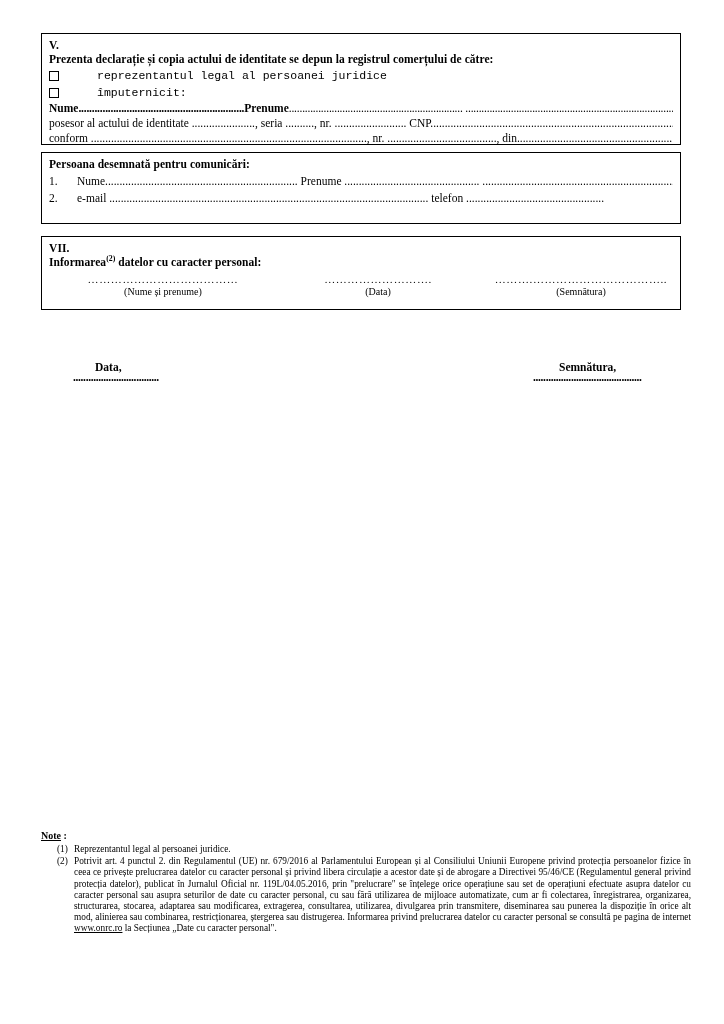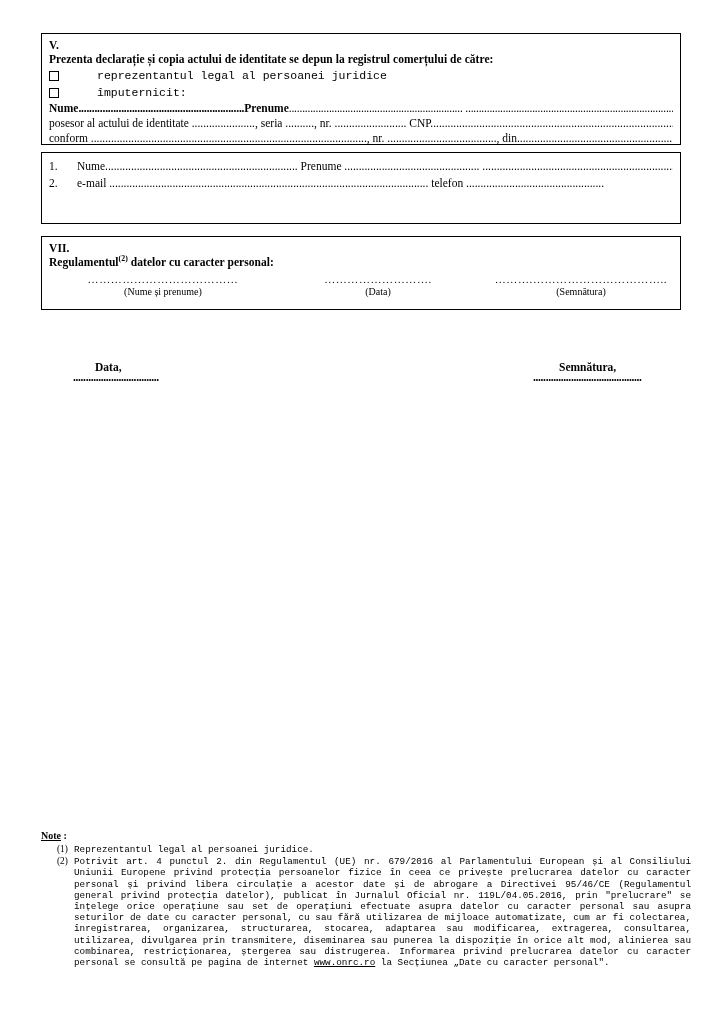--- a/index.html
+++ b/index.html
@@ -163,21 +163,20 @@
     margin-top: 1px;
     padding-left: 16px;
   }
   .note-marker {
     flex: 0 0 auto;
     width: 17px;
   }
   .note-body {
     flex: 1 1 auto;
     text-align: justify;
-    font-family: Liberation Mono, monospace;
   }
   .note-body u { text-decoration: underline; }
   sup { font-size: 0.68em; vertical-align: super; line-height: 0; }
 </style>
 </head>
 <body>
 
 <div class="page">
 
   <div class="sec-box" style="left:41px; top:33px; width:640px; height:112px;">
@@ -200,38 +199,39 @@
       </div>
 
       <div class="line">posesor al actului de identitate ......................, seria .........., nr. ......................... CNP................................................................................................,</div>
 
       <div class="line">conform ................................................................................................, nr. ......................................, din..............................................................</div>
     </div>
   </div>
 
   <div class="sec-box" style="left:41px; top:152px; width:640px; height:72px;">
     <div class="sec-inner">
+      <div class="sec-title">Persoana desemnată pentru comunicări:</div>
 
       <div class="numrow">
         <span class="num">1.</span>
         <span class="numtxt">Nume................................................................... Prenume ............................................... ...................................................................,</span>
       </div>
 
       <div class="numrow">
         <span class="num">2.</span>
         <span class="numtxt">e-mail ............................................................................................................... telefon ................................................</span>
       </div>
     </div>
   </div>
 
   <div class="sec-box" style="left:41px; top:236px; width:640px; height:74px;">
     <div class="sec-inner">
       <div class="roman">VII.</div>
       <div class="sec-title">
-        <span>Regulamentul</span><sup>(2)</sup><span> datelor cu caracter personal:</span>
+        <span>Informarea</span><sup>(2)</sup><span> datelor cu caracter personal:</span>
       </div>
 
 
       <div class="sig-grid">
         <div class="sig-col" style="left:14px; width:200px;">
           <div class="sig-dots">…………………………………</div>
           <div class="sig-cap">(Nume și prenume)</div>
         </div>
         <div class="sig-col" style="left:244px; width:170px;">
           <div class="sig-dots">……………………….</div>

